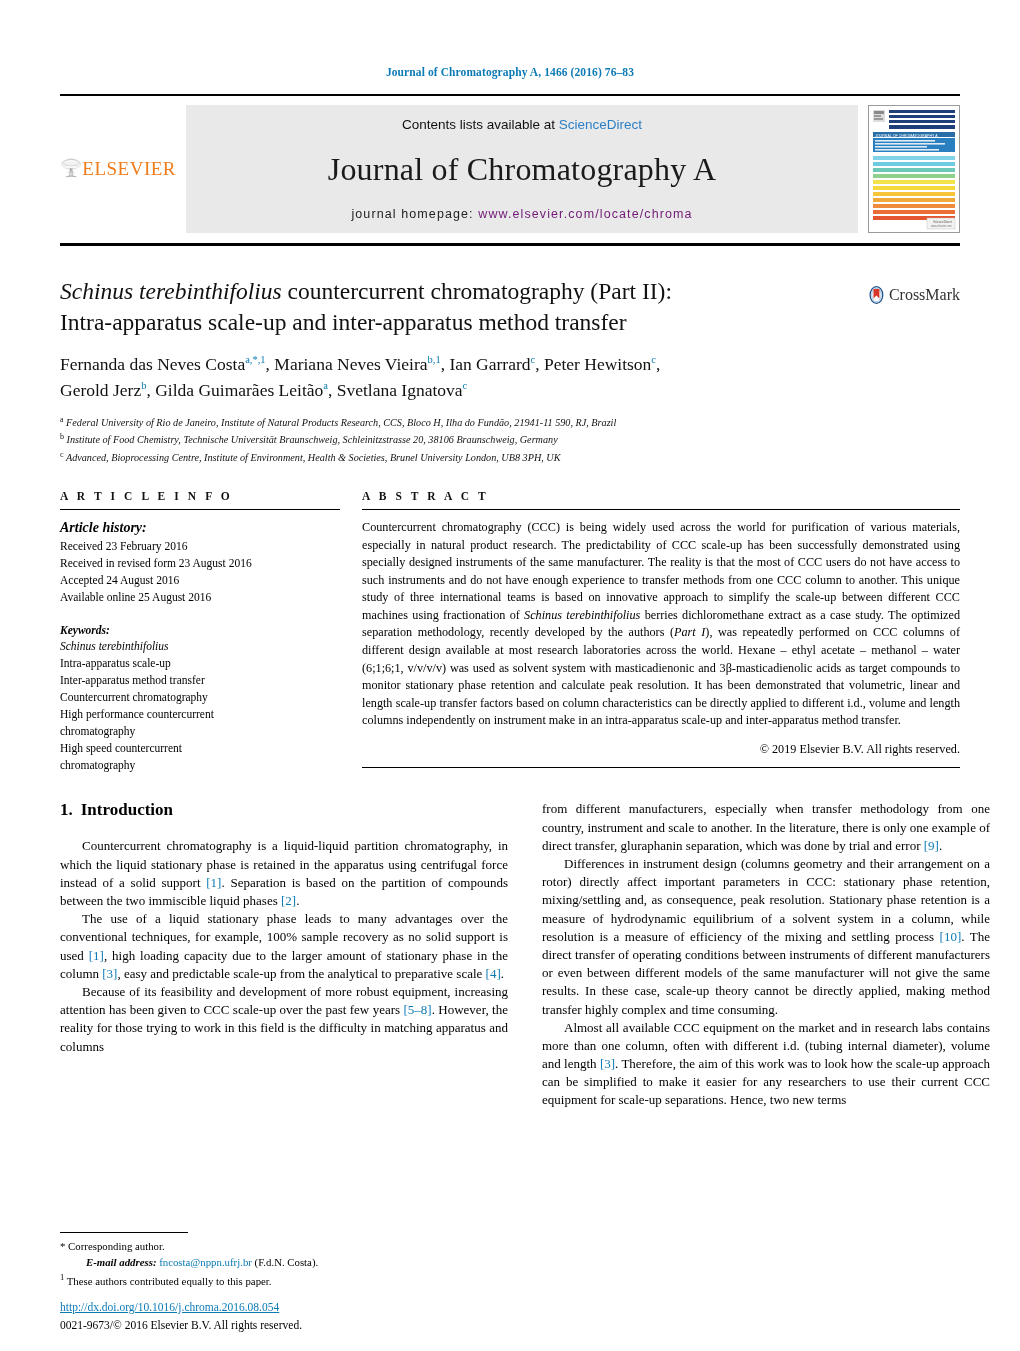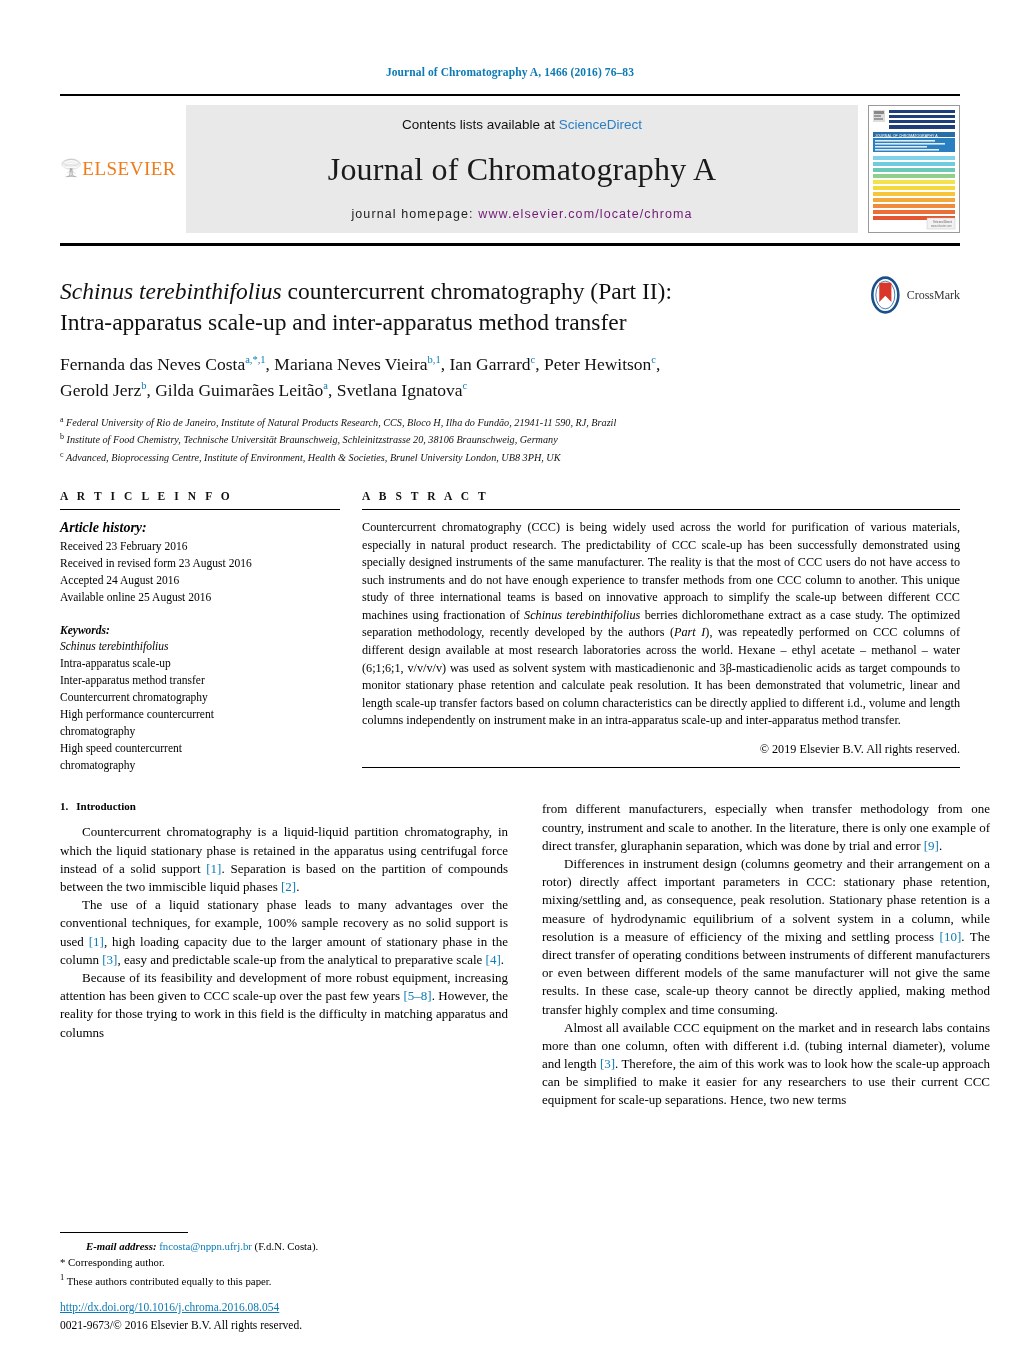--- a/index.html
+++ b/index.html
@@ -126,21 +126,21 @@
     right: 0;
     top: -6px;
     width: 92px;
     height: 50px;
     display: flex;
     align-items: center;
     gap: 4px;
   }
   .crossmark-label {
     font-family: "Liberation Serif", serif;
-    font-size: 12px;
+    font-size: 16px;
     color: #333;
   }
 
   .authors {
     margin-top: 14px;
     font-size: 17.5px;
     line-height: 1.5;
     width: 790px;
     font-family: "Liberation Serif", serif;
     color: #111;
@@ -209,24 +209,24 @@
   }
 
   
   .body-cols {
     margin-top: 26px;
     display: flex;
     gap: 34px;
   }
   .bcol { width: 448px; flex: 0 0 448px; }
   .h1 {
-    font-size: 11px;
+    font-size: 17px;
     font-weight: bold;
     font-family: "Liberation Serif", serif;
-    margin-bottom: 11px;
+    margin-bottom: 17px;
   }
   .h1 .num { margin-right: 8px; }
   p.para {
     font-size: 13px;
     line-height: 1.40;
     text-align: justify;
     margin: 0;
     text-indent: 22px;
     font-family: "Liberation Serif", serif;
   }
@@ -442,30 +442,30 @@
 
     <div class="bcol">
       <p class="para" style="text-indent:0">from different manufacturers, especially when transfer methodology from one country, instrument and scale to another. In the literature, there is only one example of direct transfer, gluraphanin separation, which was done by trial and error <span class="ref">[9]</span>.</p>
       <p class="para">Differences in instrument design (columns geometry and their arrangement on a rotor) directly affect important parameters in CCC: stationary phase retention, mixing/settling and, as consequence, peak resolution. Stationary phase retention is a measure of hydrodynamic equilibrium of a solvent system in a column, while resolution is a measure of efficiency of the mixing and settling process <span class="ref">[10]</span>. The direct transfer of operating conditions between instruments of different manufacturers or even between different models of the same manufacturer will not give the same results. In these case, scale-up theory cannot be directly applied, making method transfer highly complex and time consuming.</p>
       <p class="para">Almost all available CCC equipment on the market and in research labs contains more than one column, often with different i.d. (tubing internal diameter), volume and length <span class="ref">[3]</span>. Therefore, the aim of this work was to look how the scale-up approach can be simplified to make it easier for any researchers to use their current CCC equipment for scale-up separations. Hence, two new terms</p>
     </div>
   </div>
 
   <div class="footnote-area">
     <div class="fn-rule"></div>
+    <div class="fn">
+      <span class="star">*</span>
+      <span>Corresponding author.</span>
+    </div>
     <div class="fn" style="padding-left:26px;text-indent:0">
       <span class="ital">E-mail address:</span>
       <span class="mail">fncosta@nppn.ufrj.br</span>
       <span>(F.d.N. Costa).</span>
     </div>
     <div class="fn">
-      <span class="star">*</span>
-      <span>Corresponding author.</span>
-    </div>
-    <div class="fn">
       <sup>1</sup>
       <span>These authors contributed equally to this paper.</span>
     </div>
   </div>
 
   <div class="doi-area">
     <span class="doi-link">http://dx.doi.org/10.1016/j.chroma.2016.08.054</span>
     <span class="issn">0021-9673/© 2016 Elsevier B.V. All rights reserved.</span>
   </div>
 

